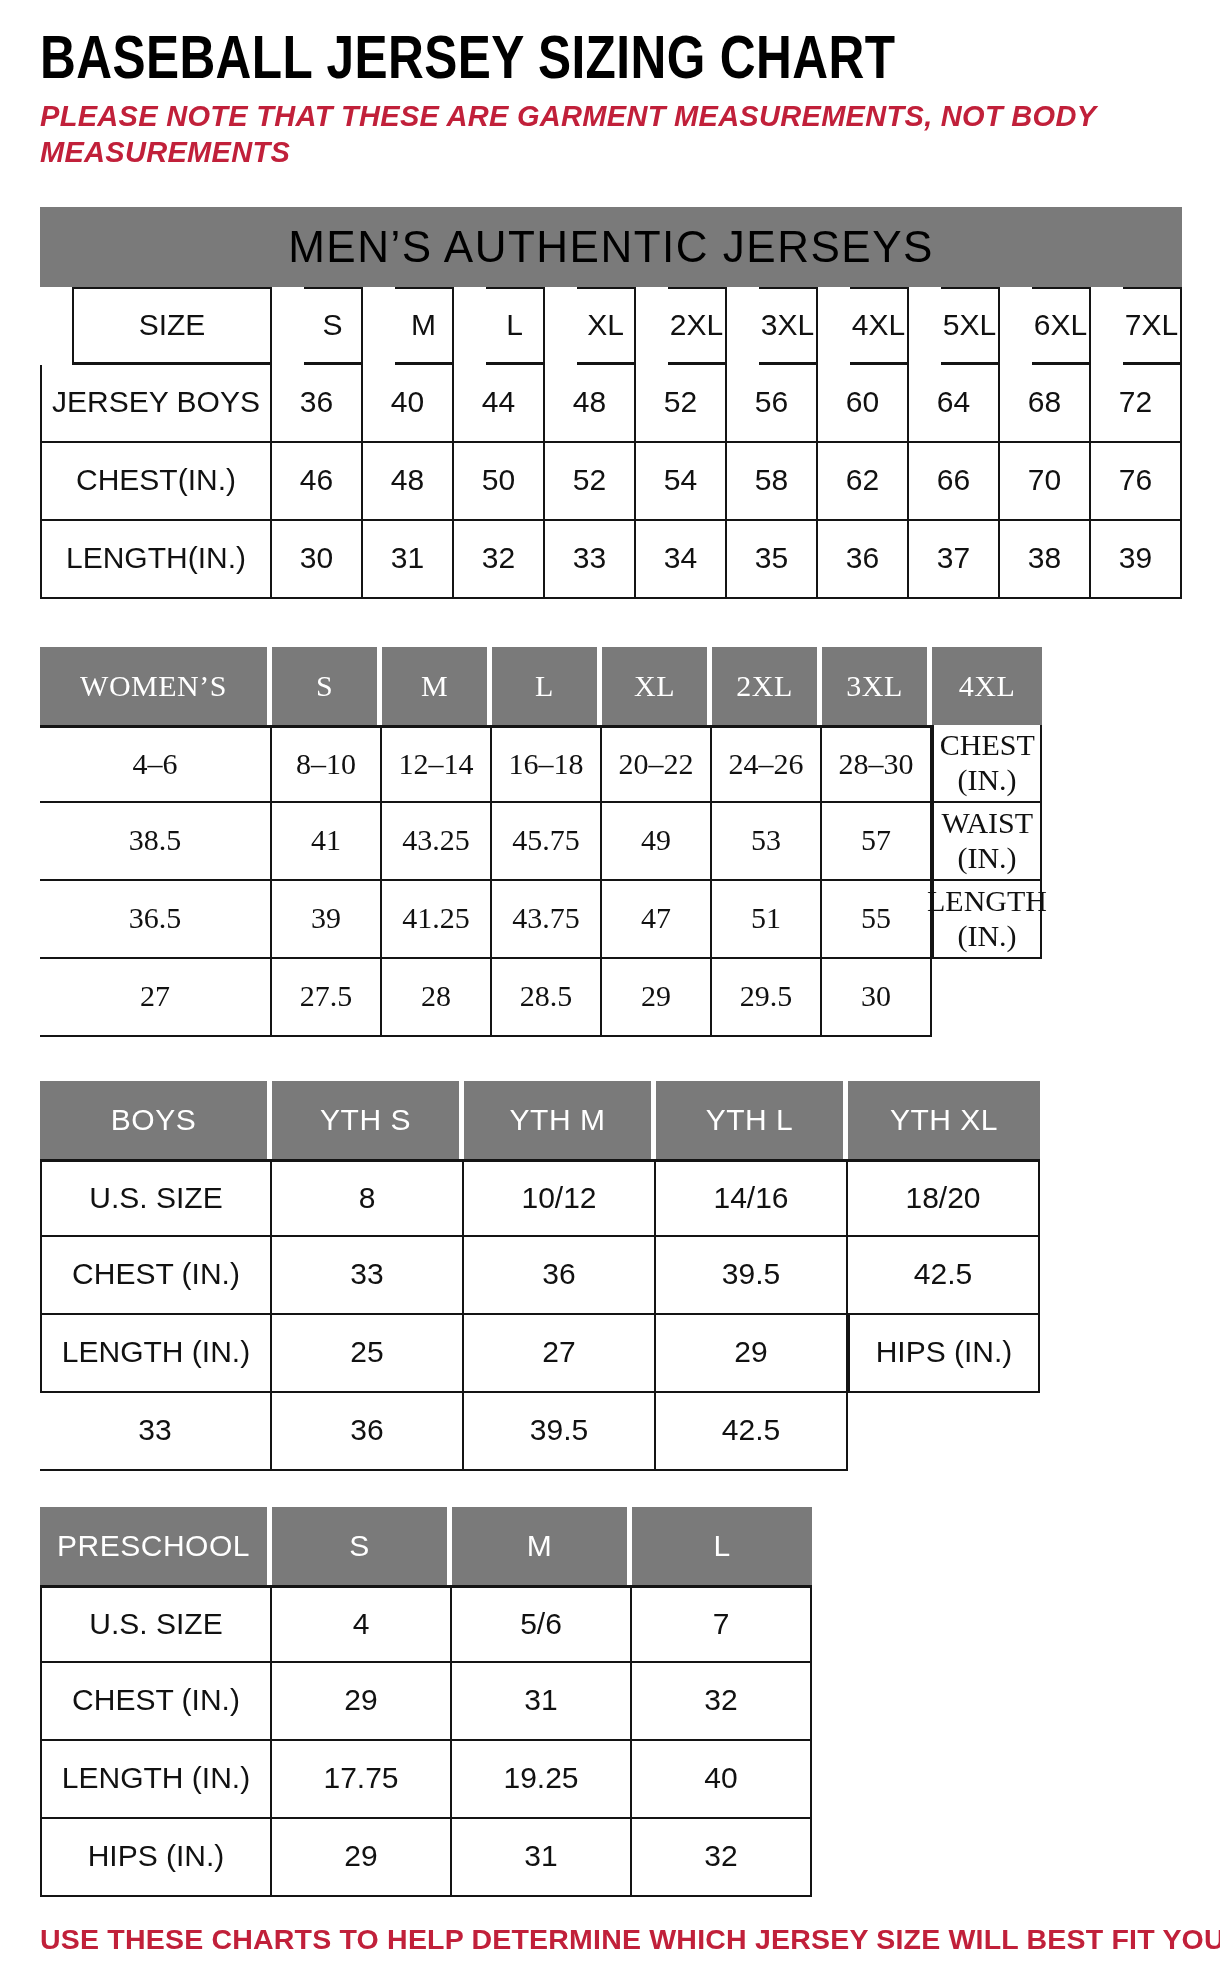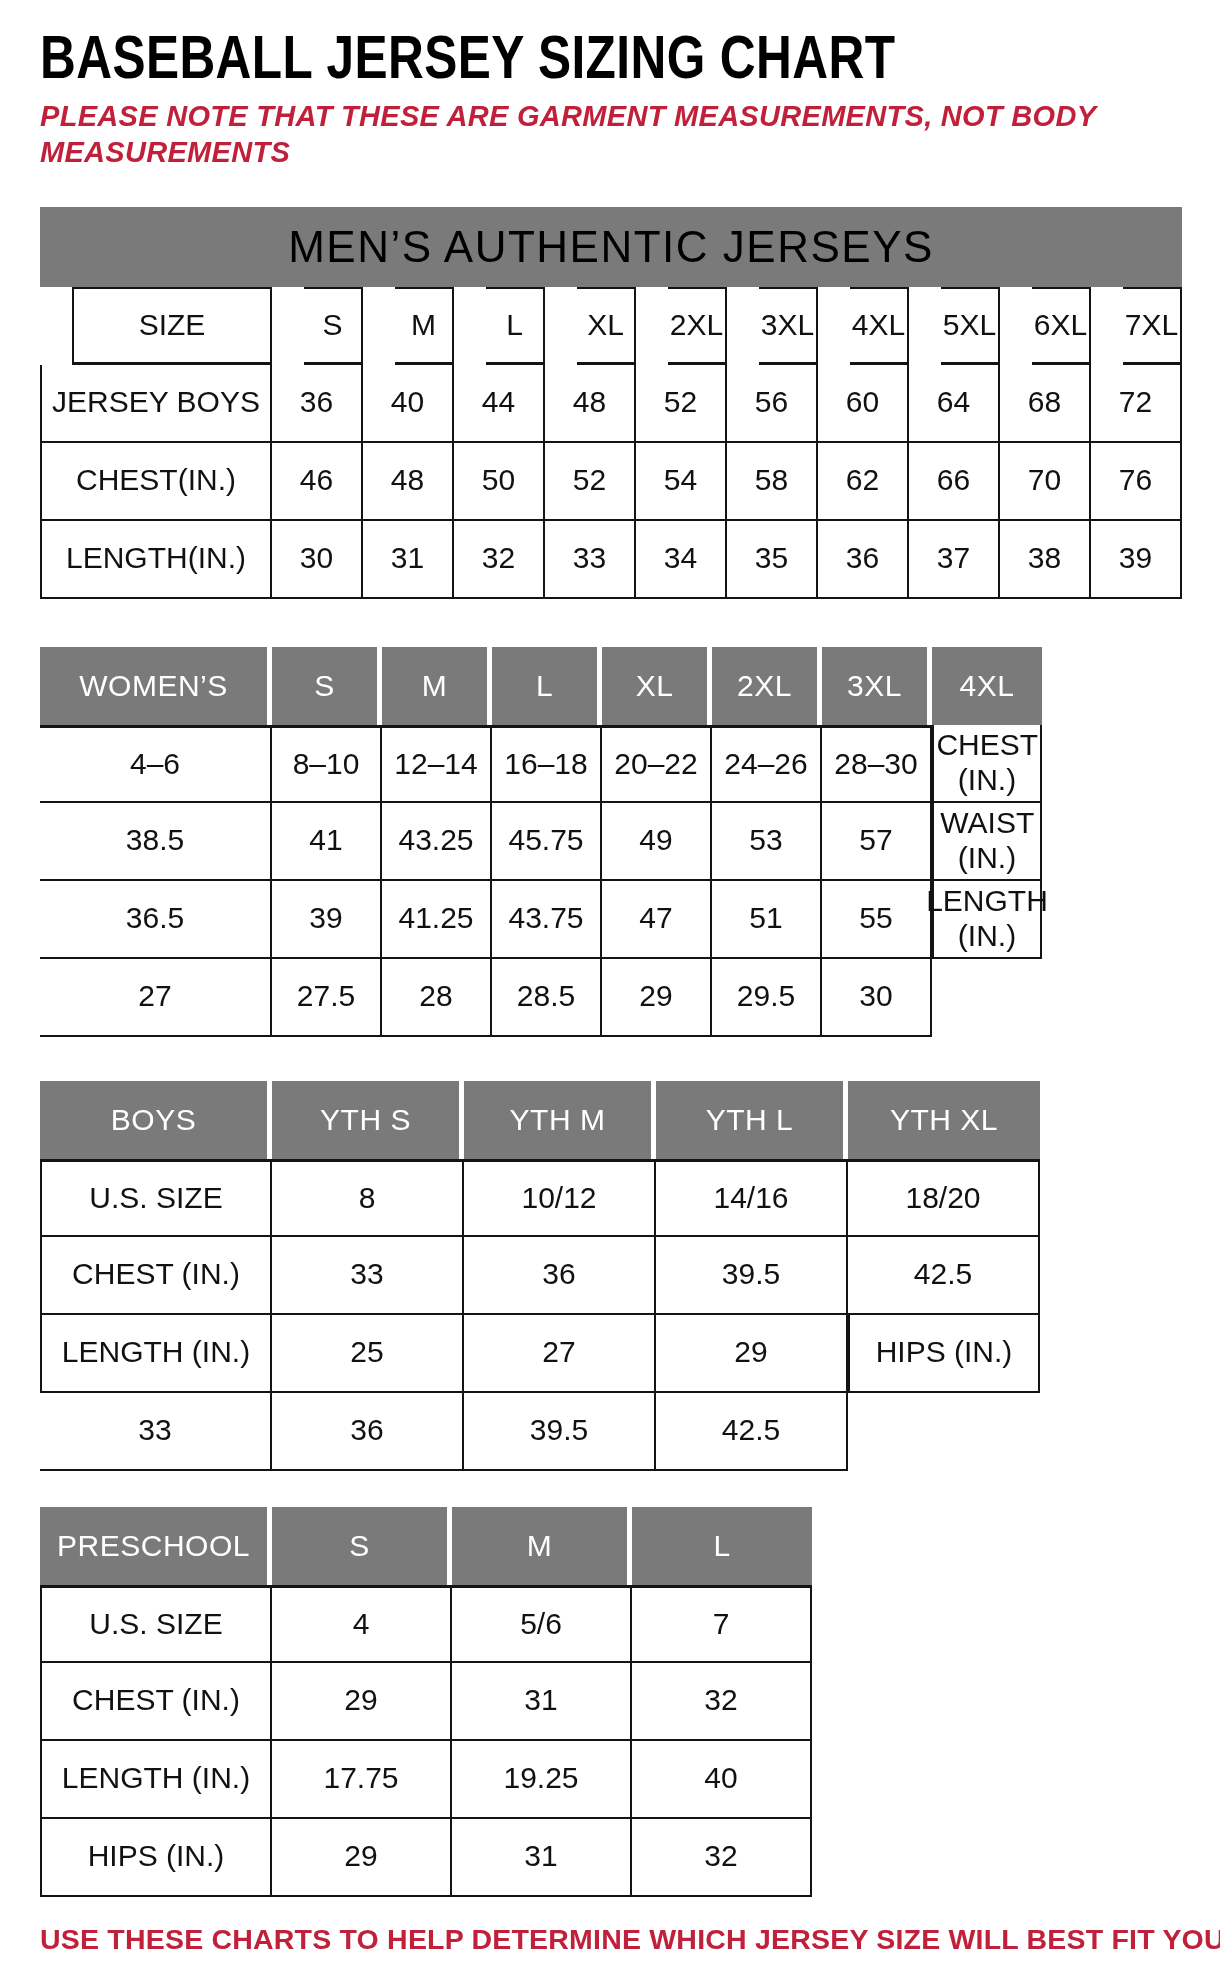--- a/index.html
+++ b/index.html
@@ -50,21 +50,21 @@
     display:flex;
     align-items:center;
     justify-content:center;
     font-size:44px;
     letter-spacing:1.5px;
   }
   .w-mens{ width:1142px; }
 
   .grid{ display:grid; grid-auto-rows:78px; }
   .cols-mens{ grid-template-columns:232px repeat(10,91px); }
-  .cols-womens{ grid-template-columns:232px repeat(7,110px); }
+  .cols-womens{ grid-template-columns:232px repeat(7,110px);font-family:Liberation Serif, serif; }
   .cols-boys{ grid-template-columns:232px repeat(4,192px); }
   .cols-pre{ grid-template-columns:232px repeat(3,180px); }
 
   .hcell{
     background:var(--gray);
     color:#fff;
     display:flex;
     align-items:center;
     justify-content:center;
     text-align:center;

